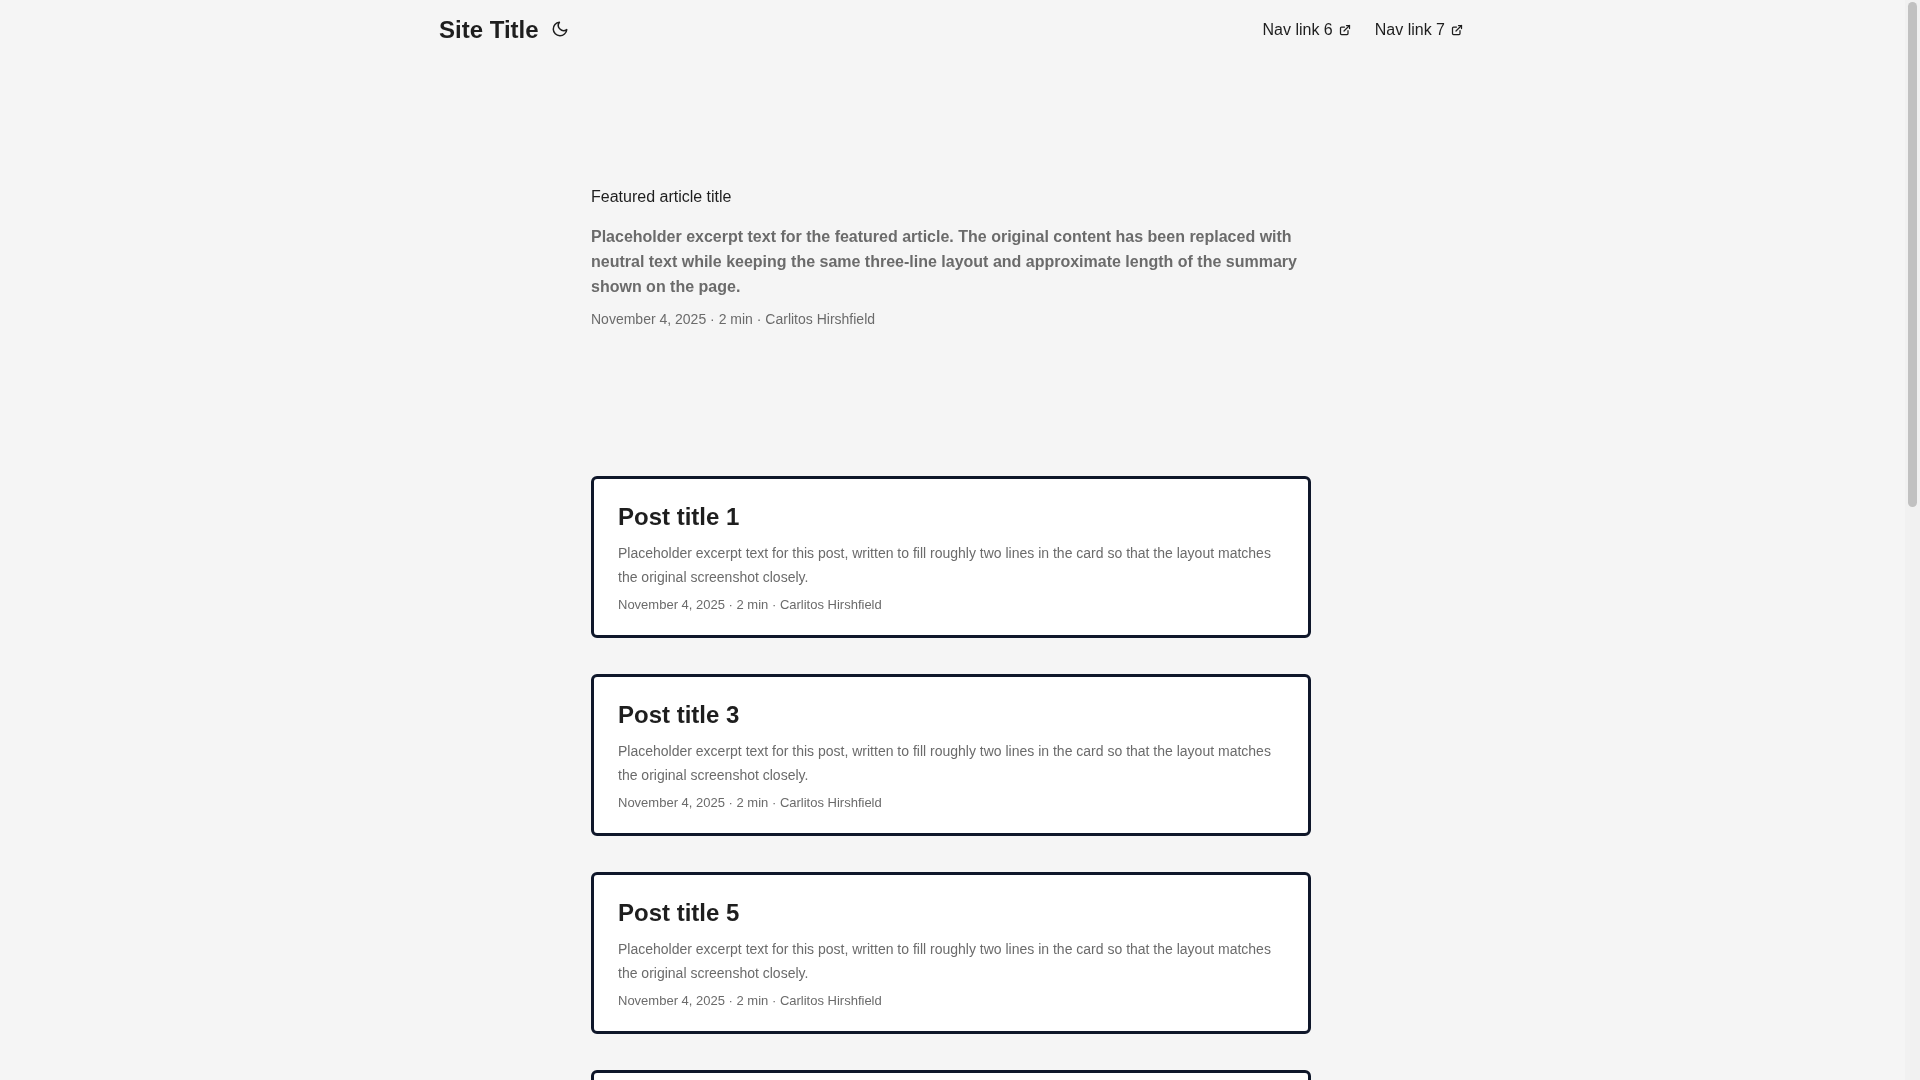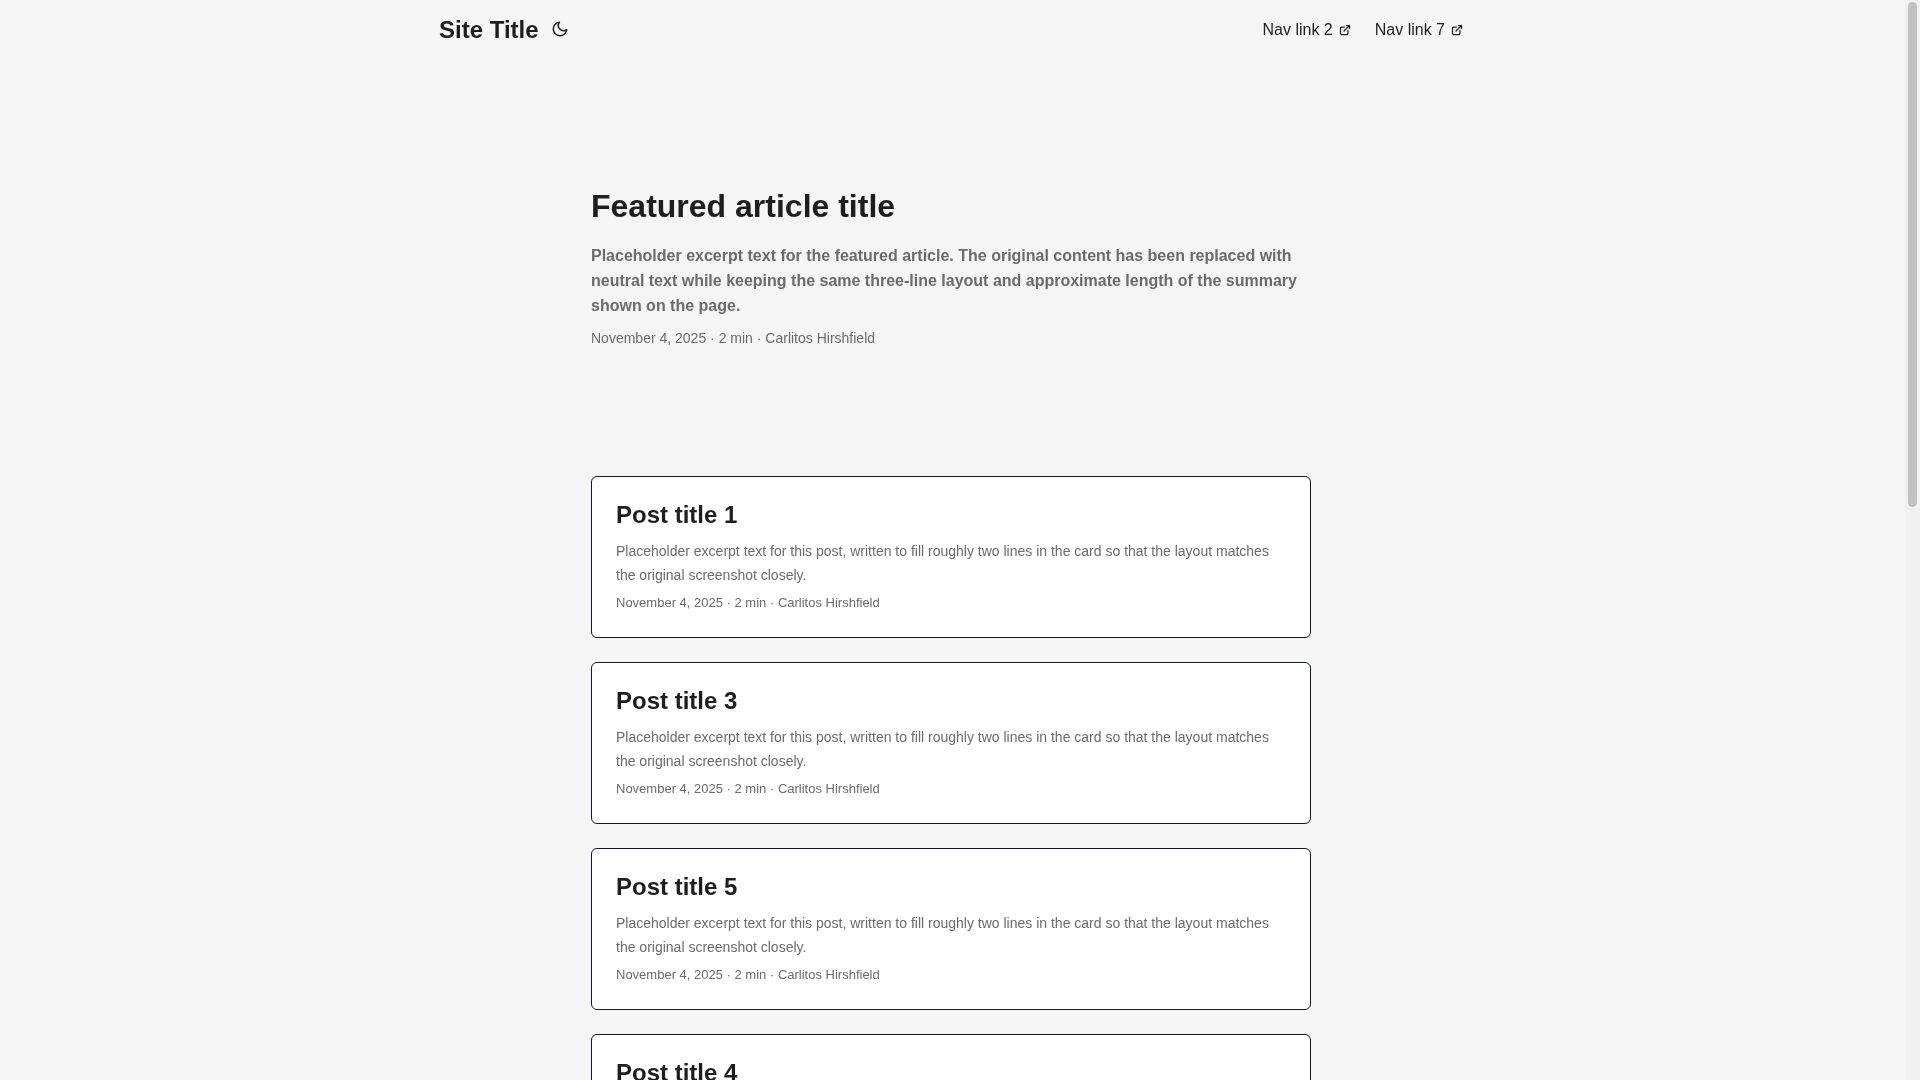--- a/index.html
+++ b/index.html
@@ -13,30 +13,30 @@
       position: absolute; top: 0; left: 439px; width: 1024px; height: 60px;
       display: flex; align-items: center; justify-content: space-between;
     }
     .logo-wrap { display: flex; align-items: center; gap: 12px; }
     .logo { font-size: 24px; font-weight: 700; color: #1e1e1e; text-decoration: none; }
     .theme-toggle { width: 20px; height: 20px; display: inline-flex; cursor: pointer; }
     .nav { display: flex; gap: 24px; }
     .nav a { font-size: 16px; color: #1e1e1e; text-decoration: none; display: inline-flex; align-items: center; gap: 6px; }
     .ext { width: 12px; height: 12px; }
     .featured { position: absolute; top: 188px; left: 591px; width: 720px; }
-    .featured h1 { font-size: 32px; font-weight: 700; margin: 0 0 18px 0; }
+    .featured h1 { font-size: 16px; font-weight: 400; margin: 0 0 18px 0; }
     .featured p {
       font-size: 16px; line-height: 25px; color: #6b6b6b; margin: 0 0 12px 0;
       display: -webkit-box; -webkit-line-clamp: 3; -webkit-box-orient: vertical; overflow: hidden; font-weight: bold;
     }
     .meta { font-size: 14px; color: #6b6b6b; }
     .cards { position: absolute; top: 476px; left: 591px; width: 720px; }
     .card {
-      background: #fff; border: 1px solid #0f172a; border-radius: 6px;
-      padding: 24px 18px 24px 24px; margin-bottom: 24px; box-sizing: border-box; height: 162px;
+      background: #fff; border: 3px solid #0f172a; border-radius: 6px;
+      padding: 24px 18px 24px 24px; margin-bottom: 36px; box-sizing: border-box; height: 162px;
     }
     .card h2 { font-size: 24px; font-weight: 700; margin: 0 0 10px 0; }
     .card p {
       font-size: 14px; line-height: 24px; color: #6b6b6b; margin: 0 0 8px 0;
       display: -webkit-box; -webkit-line-clamp: 2; -webkit-box-orient: vertical; overflow: hidden;
     }
     .card .meta { font-size: 13px; }
     .scrollbar { position: absolute; right: 0; top: 0; width: 15px; height: 1080px; background: #f1f1f1; }
     .scrollbar .thumb { position: absolute; right: 3px; top: 2px; width: 9px; height: 505px; background: #c1c1c1; border-radius: 5px; }
   </style>
@@ -47,21 +47,21 @@
   <div class="logo-wrap">
     <a class="logo" href="#">Site Title</a>
     <span class="theme-toggle">
       <svg viewBox="0 0 24 24" width="18" height="18" fill="none" stroke="#1e1e1e" stroke-width="2" stroke-linecap="round" stroke-linejoin="round">
           <path d="M21 12.79A9 9 0 1 1 11.21 3 7 7 0 0 0 21 12.79z"></path>
         </svg>
     </span>
   </div>
   <nav class="nav">
     <a href="#">
-      <span>Nav link 2</span>
+      <span>Nav link 6</span>
       <svg class="ext" viewBox="0 0 24 24" fill="none" stroke="#1e1e1e" stroke-width="2.5" stroke-linecap="round" stroke-linejoin="round">
           <path d="M18 13v6a2 2 0 0 1-2 2H5a2 2 0 0 1-2-2V8a2 2 0 0 1 2-2h6"></path>
           <polyline points="15 3 21 3 21 9"></polyline>
           <line x1="10" y1="14" x2="21" y2="3"></line>
         </svg>
     </a>
     <a href="#">
       <span>Nav link 7</span>
       <svg class="ext" viewBox="0 0 24 24" fill="none" stroke="#1e1e1e" stroke-width="2.5" stroke-linecap="round" stroke-linejoin="round">
           <path d="M18 13v6a2 2 0 0 1-2 2H5a2 2 0 0 1-2-2V8a2 2 0 0 1 2-2h6"></path>

